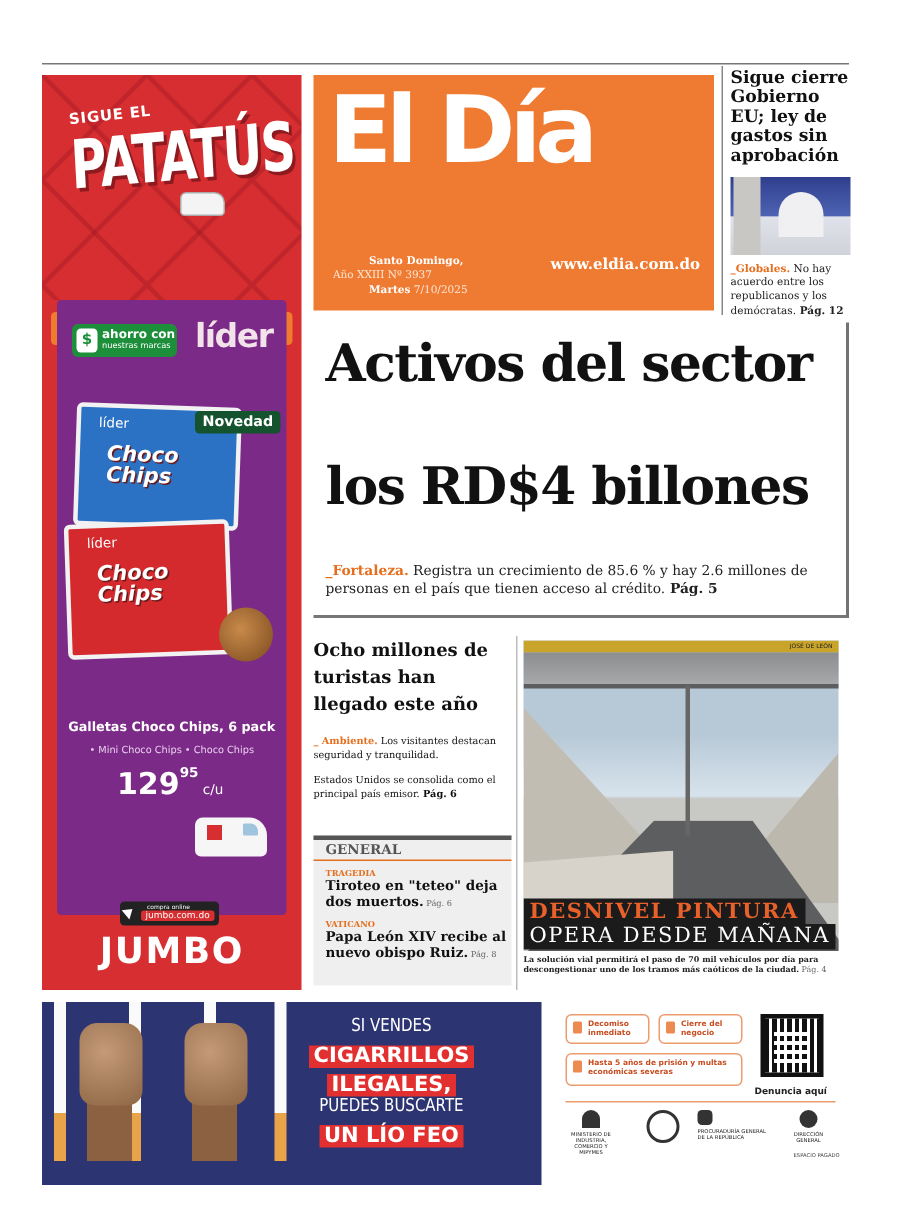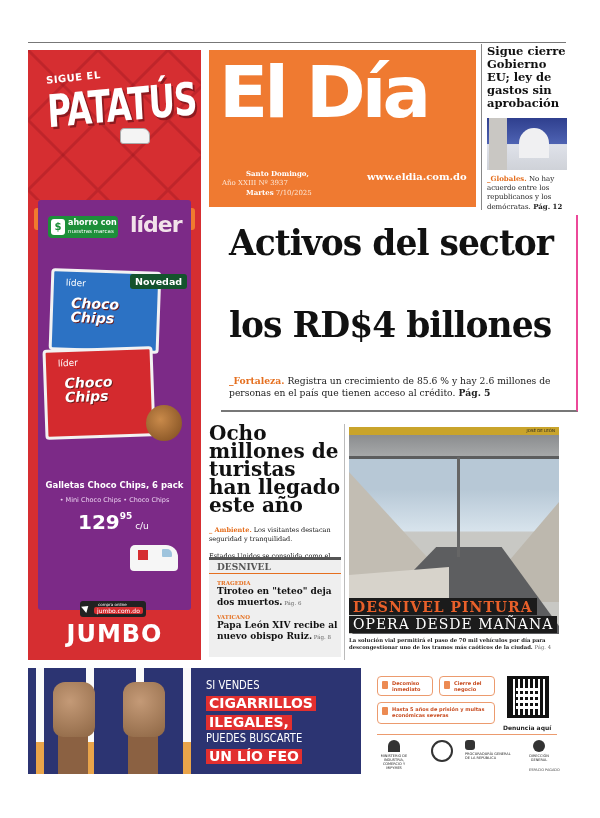--- a/index.html
+++ b/index.html
@@ -45,44 +45,44 @@
   .ad-jumbo .van::after { content: ""; position: absolute; left: 32px; top: 4px; width: 10px; height: 8px; background: #9fc4dd; border-radius: 1px 5px 1px 1px; }
 
   .ad-jumbo .online { position: absolute; left: 52px; top: 551px; width: 66px; height: 16px; background: #222; border-radius: 3px; color: #fff; font-family: "DejaVu Sans", sans-serif; }
   .ad-jumbo .online .a { position: absolute; left: 18px; top: 1px; font-size: 4px; }
   .ad-jumbo .online .b { position: absolute; left: 14px; top: 6px; font-size: 6px; background: #d62e31; padding: 0 3px; border-radius: 2px; }
   .ad-jumbo .online .arrow { position: absolute; left: 3px; top: 3px; width: 0; height: 0; border-left: 6px solid #fff; border-top: 4px solid transparent; border-bottom: 4px solid transparent; transform: rotate(-40deg); }
   .ad-jumbo .jumbo { position: absolute; left: 0; top: 570px; width: 173px; text-align: center; color: #fff; font-family: "DejaVu Sans", sans-serif; font-weight: bold; font-size: 24px; letter-spacing: 1px; }
 
   
   .masthead { position: absolute; left: 209px; top: 50px; width: 267px; height: 157px; background: #ef7a31; color: #fff; }
-  .masthead .logo { position: absolute; left: 10px; top: 6px; font-family: "DejaVu Sans", sans-serif; font-weight: bold; font-size: 72px; letter-spacing: -4px; line-height: 1; }
+  .masthead .logo { position: absolute; left: 10px; top: 6px; font-family: "DejaVu Sans", sans-serif; font-weight: bold; font-size: 62px; letter-spacing: -4px; line-height: 1; }
   .masthead .meta { position: absolute; left: 13px; top: 119px; font-size: 7px; line-height: 9px; color: #fde7d6; }
   .masthead .meta b { color: #fff; margin-left: 24px; }
   .masthead .url { position: absolute; left: 158px; top: 121px; font-size: 10px; font-weight: bold; color: #fff; }
 
   .vrule { position: absolute; width: 1px; background: #888; }
 
   
   .brief { position: absolute; left: 487px; top: 45px; width: 82px; }
   .brief h2 { font-size: 11.5px; line-height: 13px; font-weight: bold; }
   .brief .photo { margin-top: 8px; width: 80px; height: 52px; background: linear-gradient(#2f3f8e 0%, #4e63b3 50%, #dfe2ea 51%, #cfd2d8 100%); position: relative; overflow: hidden; }
   .brief .photo .dome { position: absolute; left: 32px; top: 10px; width: 30px; height: 30px; background: #f0f0f2; border-radius: 50% 50% 0 0; }
   .brief .photo .col { position: absolute; left: 2px; top: 0; width: 18px; height: 52px; background: #c9c7c3; }
   .brief p { margin-top: 4px; font-size: 7px; line-height: 9px; color: #222; }
   .kicker { color: #e56f1f; font-weight: bold; }
 
   
-  .lead { position: absolute; left: 209px; top: 215px; width: 357px; height: 197px; border-right: 2px solid #ec4899; border-bottom: 2px solid #777; margin-left: 12px; }
+  .lead { position: absolute; left: 209px; top: 215px; width: 357px; height: 197px; border-right: 2px solid #737373; border-bottom: 2px solid #777; }
   .lead h1 { position: absolute; left: 8px; top: 8px; font-size: 34.5px; line-height: 41px; font-weight: bold; letter-spacing: -1px; color: #111; }
   .lead p { position: absolute; left: 8px; top: 160px; width: 345px; font-size: 9.2px; line-height: 12px; color: #222; }
 
   
   .tour { position: absolute; left: 209px; top: 424px; width: 132px; }
-  .tour h2 { font-size: 20px; line-height: 18px; font-weight: bold; }
+  .tour h2 { font-size: 12px; line-height: 18px; font-weight: bold; }
   .tour p.dek { margin-top: 12px; font-size: 6.5px; line-height: 9px; }
   .tour p.more { margin-top: 8px; font-size: 6.5px; line-height: 9px; }
 
   
   .sumario { position: absolute; left: 209px; top: 557px; width: 132px; height: 100px; background: #efefef; }
   .sumario .hd { height: 17px; border-top: 3px solid #555; border-bottom: 1px solid #e56f1f; font-size: 9px; font-weight: bold; color: #555; padding: 2px 0 0 8px; }
   .sumario .item { padding: 0 0 0 8px; margin-top: 6px; }
   .sumario .sec { font-size: 5.5px; font-weight: bold; color: #e56f1f; }
   .sumario .tt { font-size: 9px; line-height: 10.5px; font-weight: bold; color: #111; }
   .sumario .pg { font-size: 5.5px; font-weight: normal; color: #666; }
@@ -98,21 +98,21 @@
   .photo-story .wall-r { position: absolute; right: 0; top: 75px; width: 85px; height: 100px; background: #bdb8ae; clip-path: polygon(100% 0, 100% 100%, 0 100%); }
   .photo-story .road { position: absolute; left: 0; top: 120px; width: 218px; height: 90px; background: #5d5e60; clip-path: polygon(40% 0, 70% 0, 100% 100%, 0 100%); }
   .photo-story .barrier { position: absolute; left: 0; top: 140px; width: 100px; height: 40px; background: #d7d3cb; clip-path: polygon(0 20%, 100% 0, 100% 100%, 0 100%); }
   .photo-story .pole { position: absolute; left: 108px; top: 30px; width: 3px; height: 100px; background: #666; }
   .photo-story .cap { position: absolute; left: 0; top: 170px; }
   .photo-story .cap .c1 { display: inline-block; background: #1b1b1b; color: #e8602a; font-size: 14px; font-weight: bold; letter-spacing: 1px; padding: 1px 4px 0 4px; line-height: 16px; }
   .photo-story .cap .c2 { display: block; width: max-content; background: #1b1b1b; color: #fff; font-size: 14px; letter-spacing: 1px; padding: 0 4px 1px 4px; line-height: 16px; }
   .photo-story p { margin-top: 3px; font-size: 5.3px; line-height: 7px; font-weight: bold; color: #222; }
 
   
-  .ad-cig { position: absolute; left: 28px; top: 668px; width: 333px; height: 106px; background: #2c3472; overflow: hidden; }
+  .ad-cig { position: absolute; left: 28px; top: 668px; width: 333px; height: 122px; background: #2c3472; overflow: hidden; text-align: center; }
   .ad-cig .bars { position: absolute; left: 0; top: 0; width: 160px; height: 106px; }
   .ad-cig .bars span { position: absolute; top: 0; width: 8px; height: 106px; background: linear-gradient(#fafafa 70%, #e9a44a 70%); }
   .ad-cig .fist { position: absolute; top: 14px; width: 42px; height: 55px; background: radial-gradient(circle at 40% 35%, #c49a77, #8d6644); border-radius: 12px 12px 10px 10px; }
   .ad-cig .arm { position: absolute; top: 60px; width: 30px; height: 46px; background: #8b6142; }
   .ad-cig .txt { position: absolute; left: 178px; top: 10px; font-family: "DejaVu Sans", sans-serif; color: #fff; }
   .ad-cig .thin { font-size: 10px; line-height: 12px; transform: scaleY(1.2); transform-origin: left top; display: block; }
   .ad-cig .red { display: inline-block; background: #e22f2f; font-weight: bold; font-size: 14px; line-height: 15px; padding: 0 3px; }
 
   .ad-gov { position: absolute; left: 369px; top: 668px; width: 198px; height: 106px; background: #fff; }
   .ad-gov .box { position: absolute; border: 1px solid #ec9b6e; border-radius: 4px; font-family: "DejaVu Sans", sans-serif; font-size: 5px; font-weight: bold; color: #c84c20; }
@@ -205,21 +205,21 @@
   <p><span class="kicker">_Fortaleza.</span><span> Registra un crecimiento de 85.6 % y hay 2.6 millones de personas en el país que tienen acceso al crédito.</span><b> Pág. 5</b></p>
 </div>
 
 <div class="tour">
   <h2>Ocho millones de turistas han llegado este año</h2>
   <p class="dek"><span class="kicker">_ Ambiente.</span><span> Los visitantes destacan seguridad y tranquilidad.</span></p>
   <p class="more"><span>Estados Unidos se consolida como el principal país emisor.</span><b> Pág. 6</b></p>
 </div>
 
 <div class="sumario">
-  <div class="hd">DESNIVEL</div>
+  <div class="hd">GENERAL</div>
   <div class="item">
     <div class="sec">TRAGEDIA</div>
     <div class="tt"><span>Tiroteo en "teteo" deja dos muertos.</span><span class="pg"> Pág. 6</span></div>
   </div>
   <div class="item">
     <div class="sec">VATICANO</div>
     <div class="tt"><span>Papa León XIV recibe al nuevo obispo Ruiz.</span><span class="pg"> Pág. 8</span></div>
   </div>
 </div>
 

